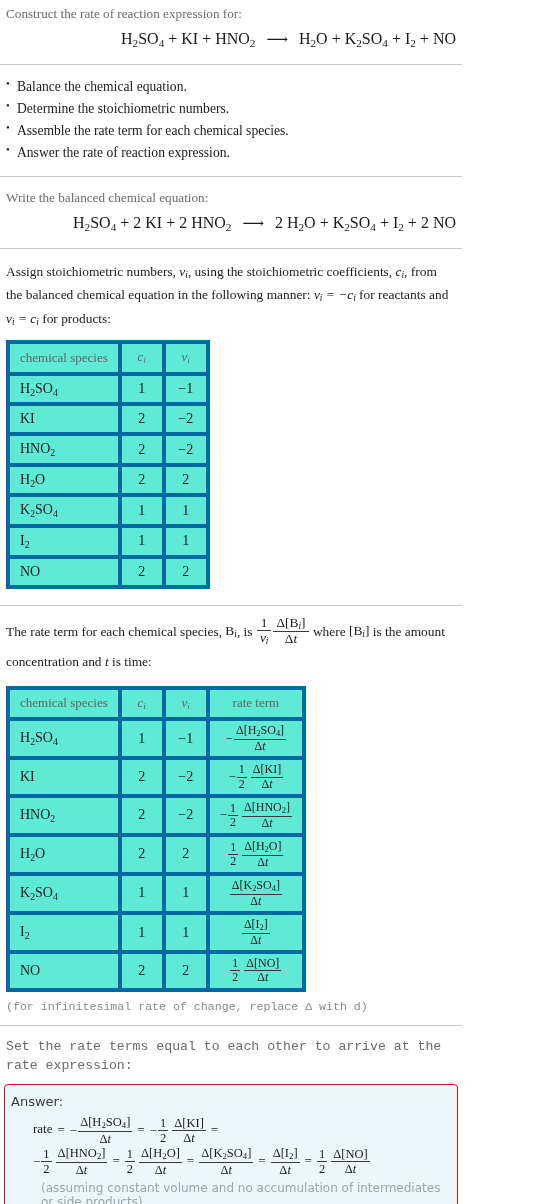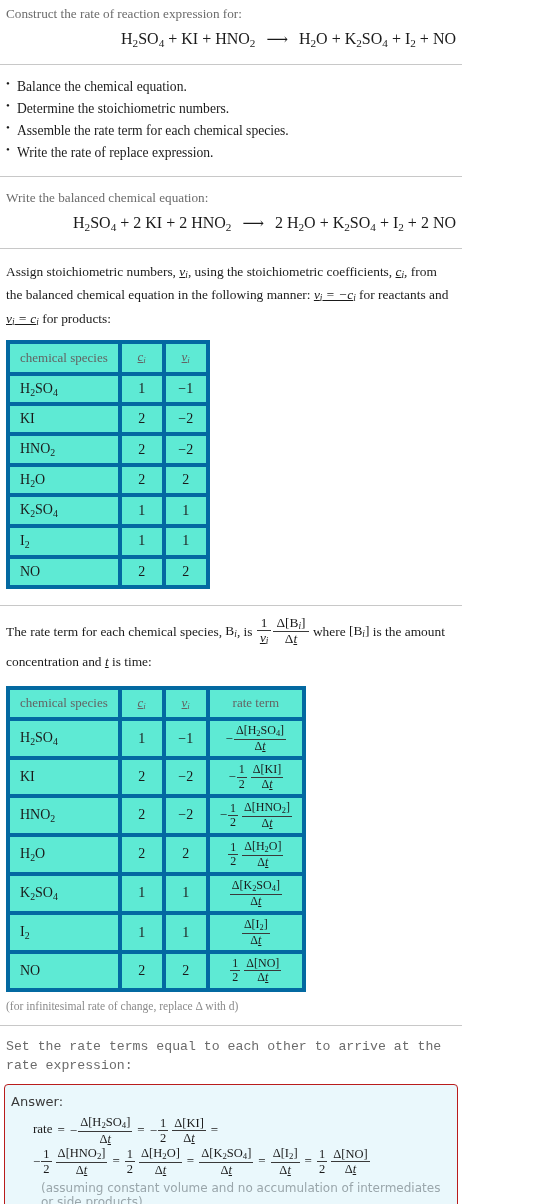--- a/index.html
+++ b/index.html
@@ -60,21 +60,21 @@
   }
 
   .para {
     color: #1a1a1a;
     font-size: 13.4px;
     line-height: 1.72;
     padding: 0 6px;
   }
 
   sub { font-size: 0.70em; vertical-align: -0.26em; }
-  .it { font-style: italic; text-decoration: underline; }
+  .it { font-style: italic; }
   .isub { font-style: italic; font-size: 0.70em; vertical-align: -0.26em; }
 
   
   .frac {
     display: inline-block;
     vertical-align: middle;
     text-align: center;
     line-height: 1.08;
     margin: 0 1px;
     position: relative;
@@ -116,21 +116,21 @@
     line-height: 1.12;
   }
   .rt .f .n { display: block; padding: 0 2px; }
   .rt .f .d { display: block; padding: 0 2px; border-top: 1px solid #3a3a3a; }
   .rt .half { margin-right: 4px; }
 
   .note {
     color: #8a8a8a;
     font-size: 11.6px;
     padding: 8px 6px 0 6px;
-    font-family: Liberation Serif, serif;
+    font-family: Liberation Mono, monospace;
   }
 
   .answer-box {
     margin: 9px 4px 0 4px;
     border: 1px solid #b91c1c;
     border-radius: 4px;
     background: #eaf8fc;
     padding: 9px 10px 10px 6px;
   }
   .answer-label {
@@ -177,21 +177,21 @@
     <span>NO</span>
   </div>
 
   <hr class="divider">
 
   <div class="section">
     <ul class="plan-list">
       <li>Balance the chemical equation.</li>
       <li>Determine the stoichiometric numbers.</li>
       <li>Assemble the rate term for each chemical species.</li>
-      <li>Write the rate of replace expression.</li>
+      <li>Answer the rate of reaction expression.</li>
     </ul>
   </div>
 
   <hr class="divider">
 
   <div class="section">
     <div class="prompt" style="padding:0;">Write the balanced chemical equation:</div>
     <div class="equation" style="padding:4px 0 0 0;">
       <span>H<sub>2</sub>SO<sub>4</sub></span>
       <span> + </span>

